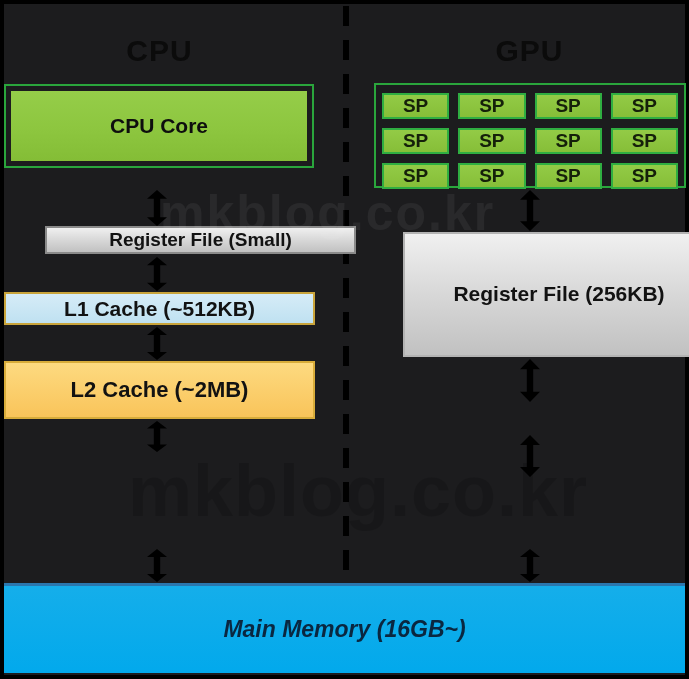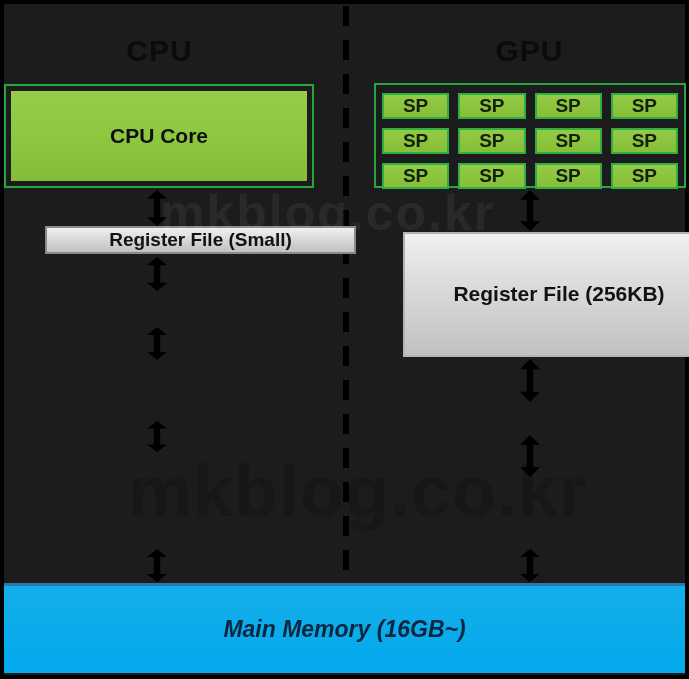--- a/index.html
+++ b/index.html
@@ -25,21 +25,21 @@
   
   .box{
     position:absolute;display:flex;align-items:center;justify-content:center;
     text-align:center;font-weight:bold;color:#121212;box-sizing:border-box;z-index:1;
   }
   
   .green-outer{
     position:absolute;box-sizing:border-box;border:2px solid #2aa53c;
     padding:5px;display:flex;z-index:1;
   }
-  #cpu-core-outer{left:4px;top:84px;width:310px;height:104px;}
+  #cpu-core-outer{left:4px;top:84px;width:310px;height:84px;}
   .green-fill{
     flex:1;display:flex;align-items:center;justify-content:center;
     background:linear-gradient(180deg,#95cd49 0%,#8dc63f 55%,#84bd36 100%);
     font-weight:bold;font-size:21px;color:#0e0e0e;
   }
   
   #sp-container{
     left:374px;top:83px;width:312px;height:105px;
     display:grid;grid-template-columns:repeat(4,1fr);grid-template-rows:1fr 1fr;
     gap:9px 9px;padding:8px 6px;
@@ -111,20 +111,22 @@
   <div class="watermark" id="wm-top">mkblog.co.kr</div>
   <div class="watermark" id="wm-bottom">mkblog.co.kr</div>
 
   <div class="col-title" id="cpu-title">CPU</div>
   <div class="col-title" id="gpu-title">GPU</div>
 
   <div class="green-outer" id="cpu-core-outer">
     <div class="green-fill">CPU Core</div>
   </div>
   <div class="box gray-box" id="rf-small">Register File (Small)</div>
+  <div class="box blue-box" id="l1-cpu">L1 Cache (~512KB)</div>
+  <div class="box yellow-box" id="l2-cpu">L2 Cache (~2MB)</div>
 
   <div class="green-outer" id="sp-container">
       <div class="sp-cell">SP</div>
       <div class="sp-cell">SP</div>
       <div class="sp-cell">SP</div>
       <div class="sp-cell">SP</div>
       <div class="sp-cell">SP</div>
       <div class="sp-cell">SP</div>
       <div class="sp-cell">SP</div>
       <div class="sp-cell">SP</div>

